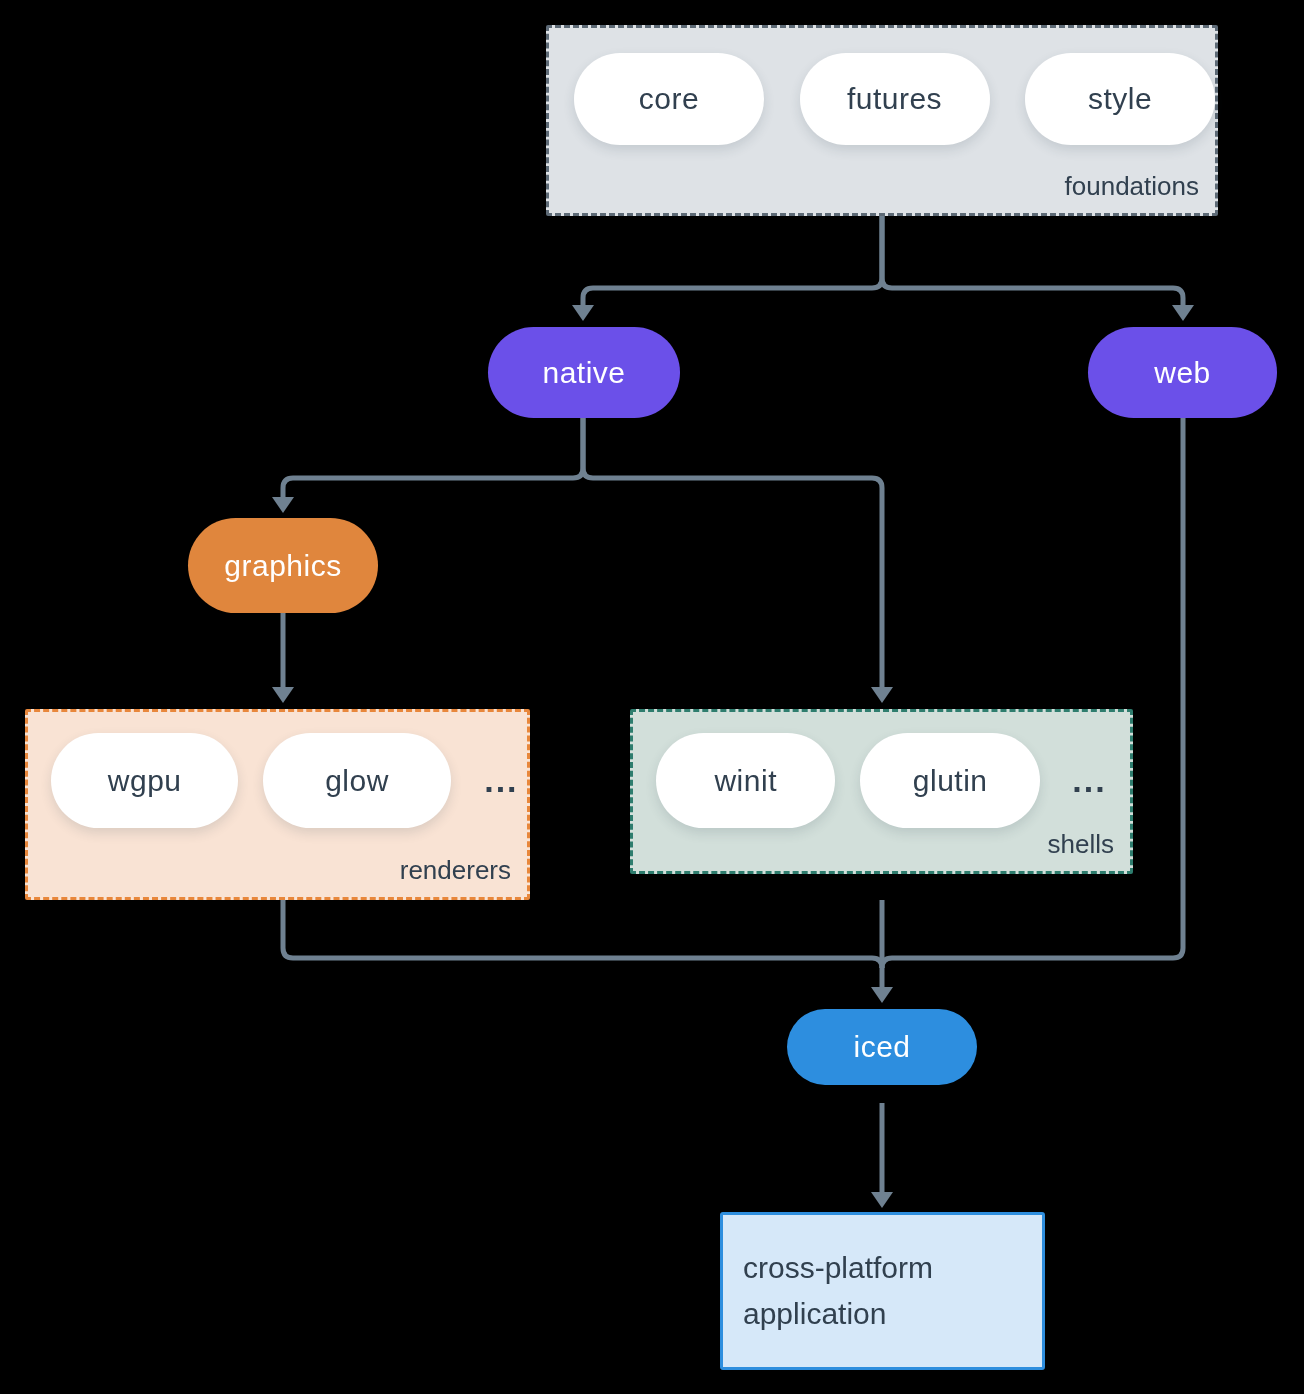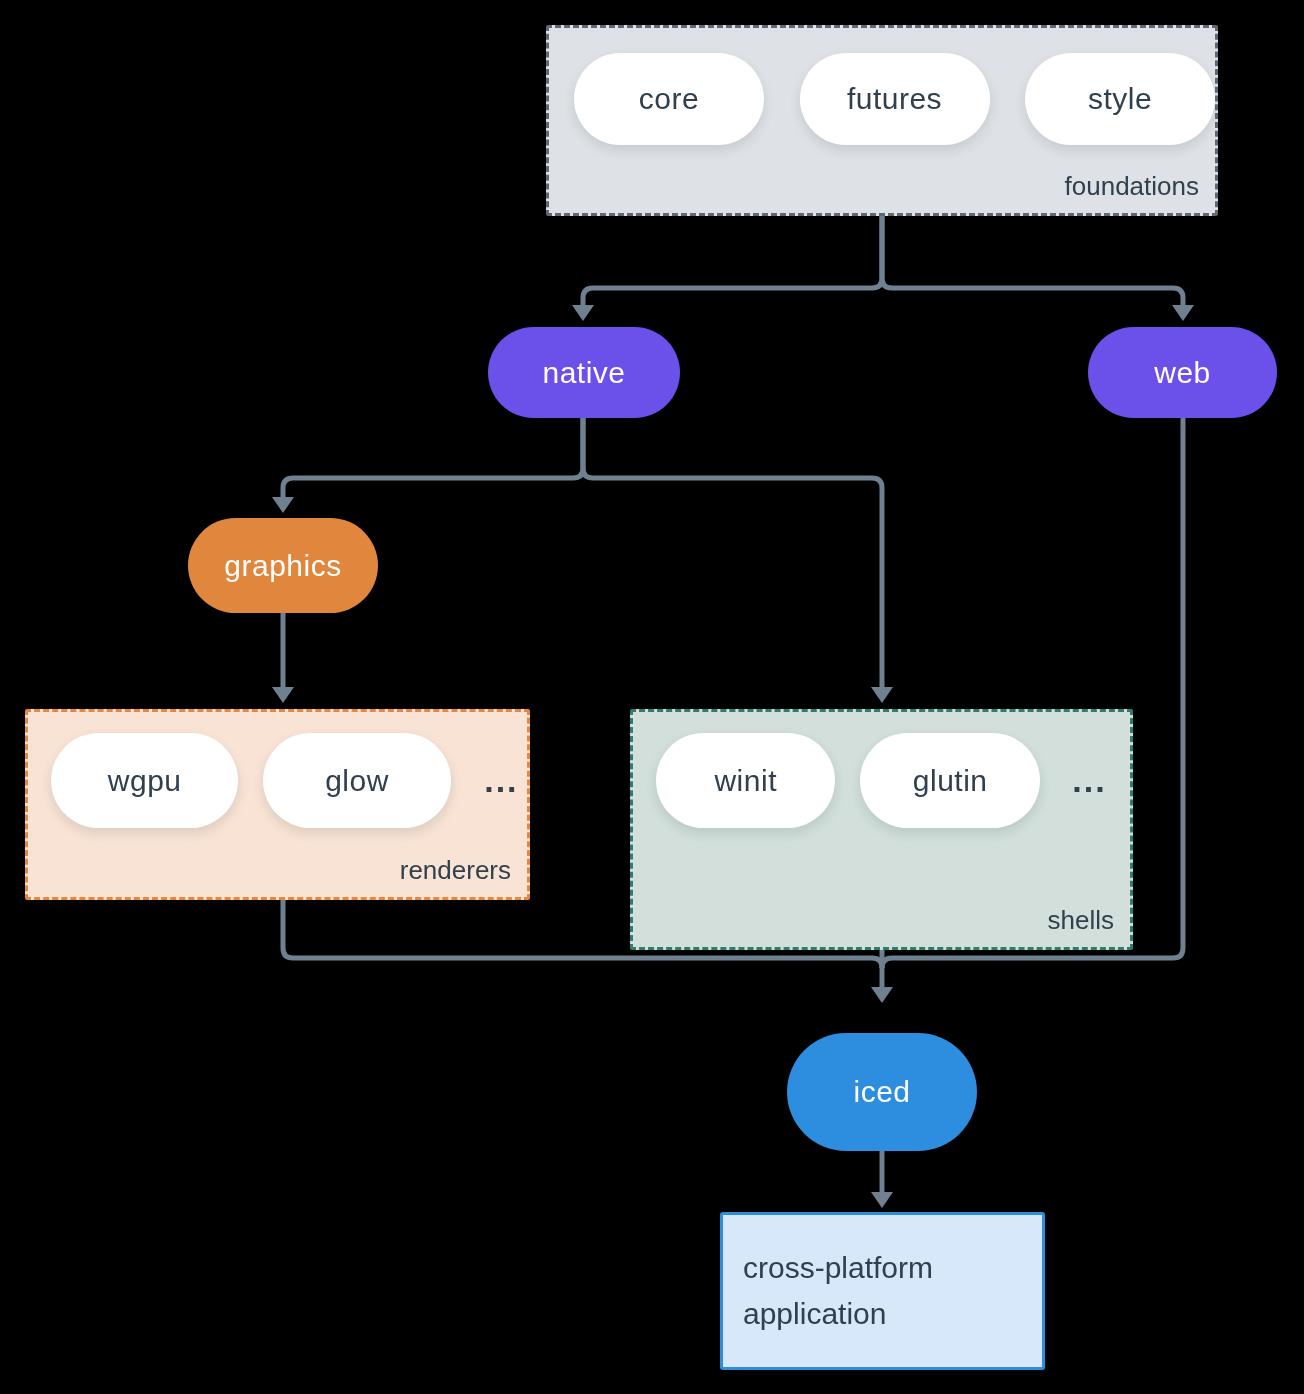--- a/index.html
+++ b/index.html
@@ -63,31 +63,31 @@
 
   .g-renderers {
     left: 25px; top: 709px; width: 505px; height: 191px;
     background: var(--renderers-fill);
     border-color: var(--renderers-border);
     padding: 21px 0 0 23px;
   }
   .g-renderers .pill { width: 190px; height: 95px; }
 
   .g-shells {
-    left: 630px; top: 709px; width: 503px; height: 241px;
+    left: 630px; top: 709px; width: 503px; height: 165px;
     background: var(--shells-fill);
     border-color: var(--shells-border);
     padding: 21px 16px 0 23px;
   }
   .g-shells .pill { width: 190px; height: 95px; }
 
   .n-native   { left: 488px;  top: 327px;  width: 192px; height: 91px; }
   .n-web      { left: 1088px; top: 327px;  width: 189px; height: 91px; }
   .n-graphics { left: 188px;  top: 518px;  width: 190px; height: 95px; }
-  .n-iced     { left: 787px;  top: 1033px; width: 190px; height: 118px; }
+  .n-iced     { left: 787px;  top: 1009px; width: 190px; height: 76px; }
 
   .app-box {
     position: absolute;
     left: 720px; top: 1212px; width: 325px; height: 158px;
     box-sizing: border-box;
     background: var(--app-fill);
     border: 3px solid var(--app-border);
     border-radius: 3px;
     display: flex; align-items: center; justify-content: center;
     text-align: left;

